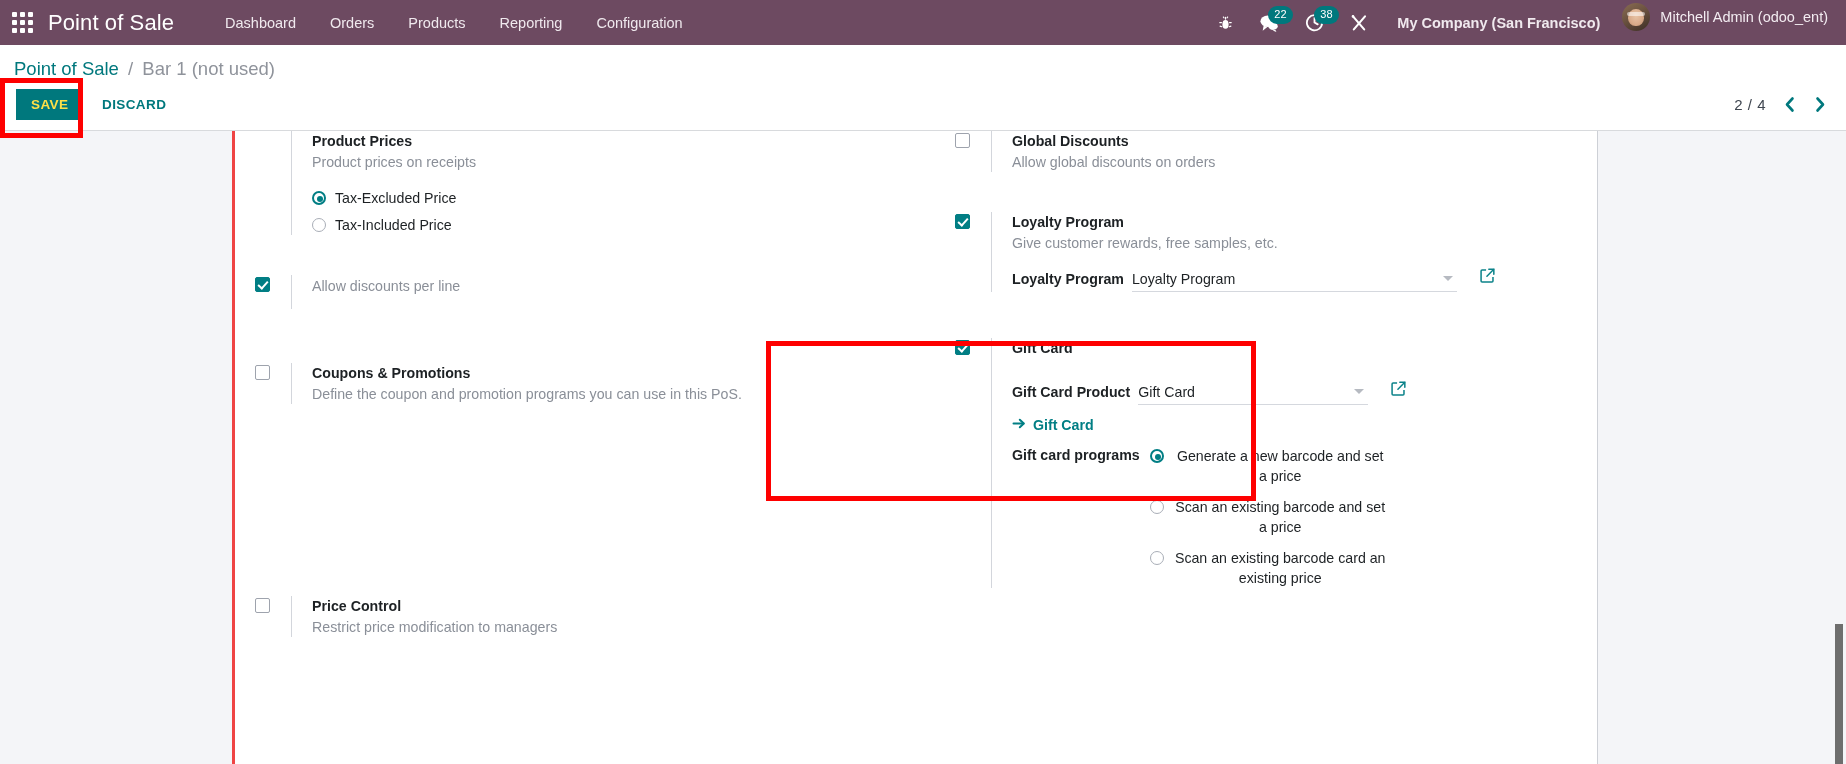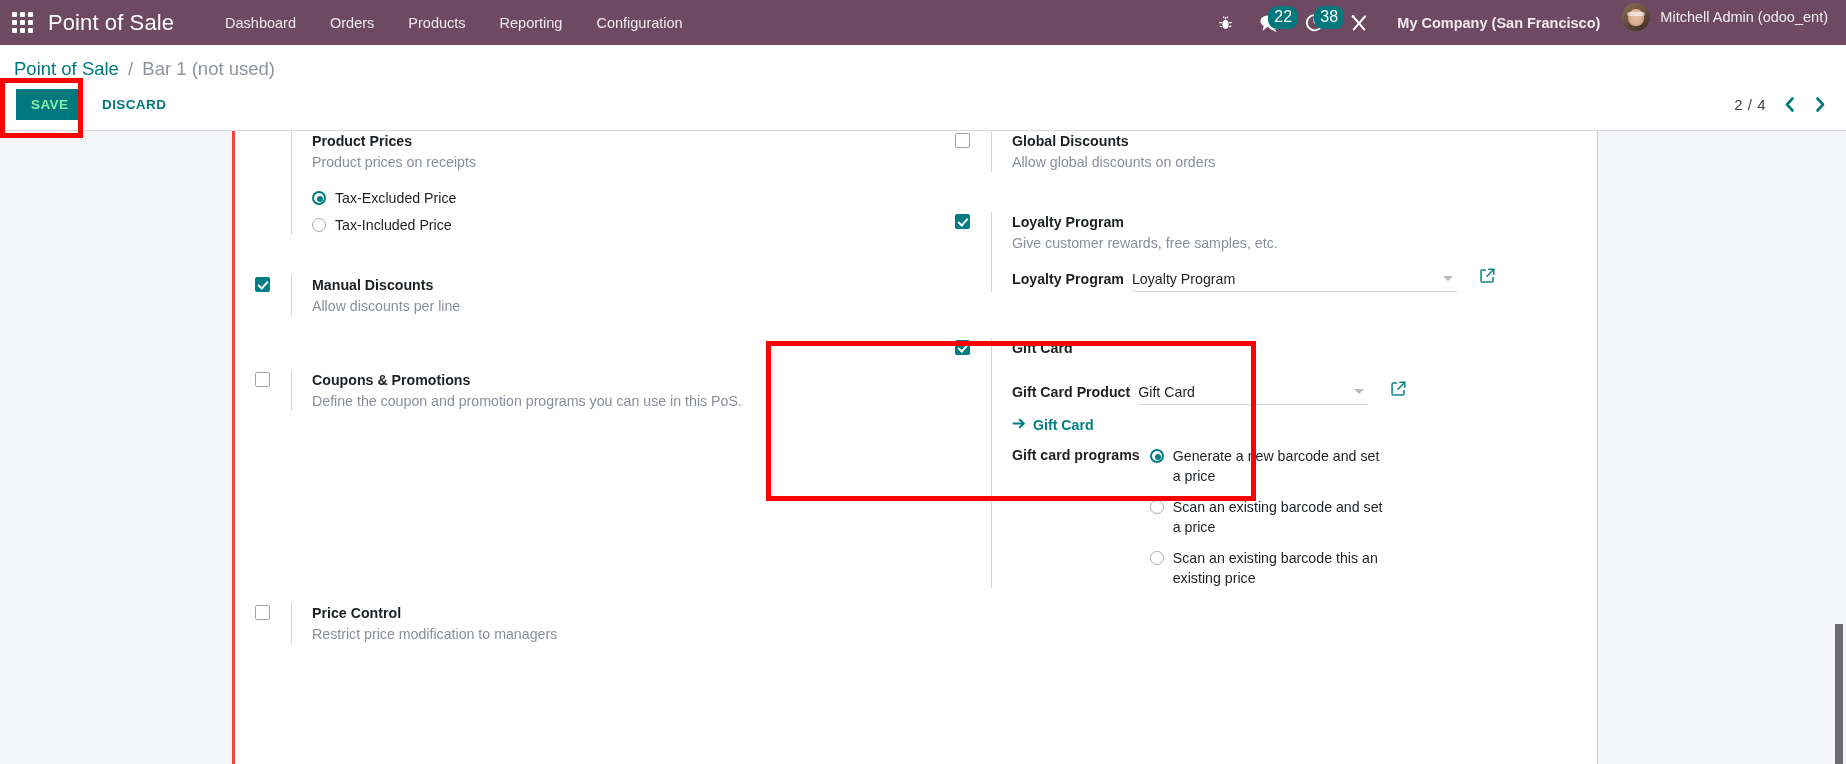--- a/index.html
+++ b/index.html
@@ -37,21 +37,21 @@
     margin-left: auto; display: flex; align-items: center; height: 45px;
   }
   .sysicon {
     position: relative; display: flex; align-items: center; justify-content: center;
     height: 45px; padding: 0 13px; cursor: pointer;
   }
   .sysicon svg { display: block; }
   .badge {
     position: absolute; top: 6px; left: 22px;
     background: #00787d; color: #fff;
-    font-size: 16px; line-height: 1;
+    font-size: 11px; line-height: 1;
     padding: 3px 6px 4px; border-radius: 9px; min-width: 19px; text-align: center;
   }
   .company {
     font-size: 14.5px; color: #f0e9ee; padding: 0 16px; cursor: pointer; white-space: nowrap; font-weight: bold;
   }
   .userbox {
     display: flex; align-items: center; gap: 10px;
     padding: 0 18px 12px 6px; height: 45px; cursor: pointer; white-space: nowrap;
   }
   .avatar {
@@ -77,21 +77,21 @@
   }
   .breadcrumb {
     position: absolute; left: 14px; top: 13px;
     font-size: 18.5px; white-space: nowrap;
   }
   .bc-root { color: #00787d; cursor: pointer; }
   .bc-sep { color: #8f939b; margin: 0 4px; }
   .bc-cur { color: #8f939b; }
   .btn-save {
     position: absolute; left: 16px; top: 44px;
-    background: #00787d; color: #86efac; border: none;
+    background: #00787d; color: #fde047; border: none;
     font-size: 13.5px; font-weight: 700; letter-spacing: .4px;
     padding: 8px 15px; cursor: pointer; font-family: inherit;
   }
   .btn-discard {
     position: absolute; left: 92px; top: 44px;
     background: transparent; border: none; color: #00787d;
     font-size: 13.5px; font-weight: 700; letter-spacing: .4px;
     padding: 8px 10px; cursor: pointer; font-family: inherit;
   }
   .pager {
@@ -168,21 +168,21 @@
   .internal-link {
     display: inline-flex; align-items: center; gap: 7px;
     color: #017e84; font-size: 14.2px; font-weight: 700;
     margin-top: 12px; cursor: pointer;
   }
   .radio-group-row { display: flex; align-items: flex-start; margin-top: 12px; gap: 10px; }
   .rg-label { font-size: 14.2px; font-weight: 700; color: #1d2124; white-space: nowrap; padding-top: 1px; }
   .rg-opts { display: flex; flex-direction: column; }
   .rg-opts .radio-row:first-child { margin-top: 0; }
   .rg-opts .radio-label { max-width: 215px; }
-  .rg-opts .radio-row { margin-top: 11px; }
+  .rg-opts .radio-row { margin-top: 11px; text-align: center; }
 
   
   .annot {
     position: absolute; border: 5px solid #fe0000; pointer-events: none; z-index: 40;
   }
   
   .scrollbar-track {
     position: absolute; top: 131px; right: 0; width: 14px; height: 633px; background: #f4f5f8;
   }
   .scrollbar-thumb {
@@ -310,21 +310,20 @@
                 </div>
               </div>
             </div>
           </div>
 
           <div class="setting" style="margin-top:40px">
             <div class="cbox-slot">
               <span class="cbox on"></span>
             </div>
             <div class="setting-body">
-              <div class="s-title">Manual Discounts</div>
               <div class="s-desc">Allow discounts per line</div>
             </div>
           </div>
 
           <div class="setting" style="margin-top:54px">
             <div class="cbox-slot">
               <span class="cbox"></span>
             </div>
             <div class="setting-body">
               <div class="s-title">Coupons &amp; Promotions</div>
@@ -418,21 +417,21 @@
                   <div class="radio-row">
                     <span class="radio on"></span>
                     <span class="radio-label">Generate a new barcode and set a price</span>
                   </div>
                   <div class="radio-row">
                     <span class="radio"></span>
                     <span class="radio-label">Scan an existing barcode and set a price</span>
                   </div>
                   <div class="radio-row">
                     <span class="radio"></span>
-                    <span class="radio-label">Scan an existing barcode this an existing price</span>
+                    <span class="radio-label">Scan an existing barcode card an existing price</span>
                   </div>
                 </div>
               </div>
             </div>
           </div>
 
         </div>
       </div>
     </div>
 

